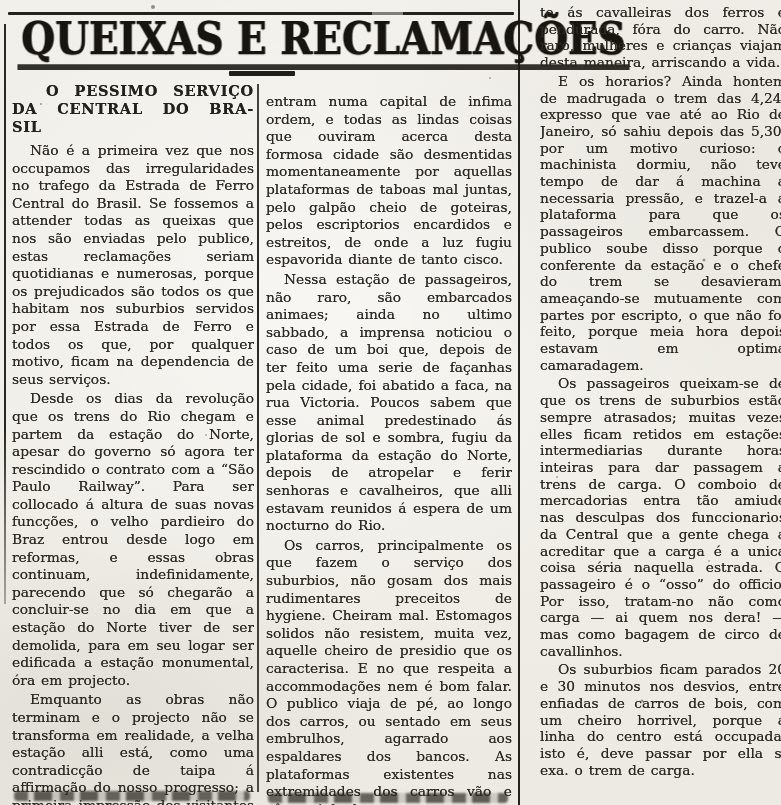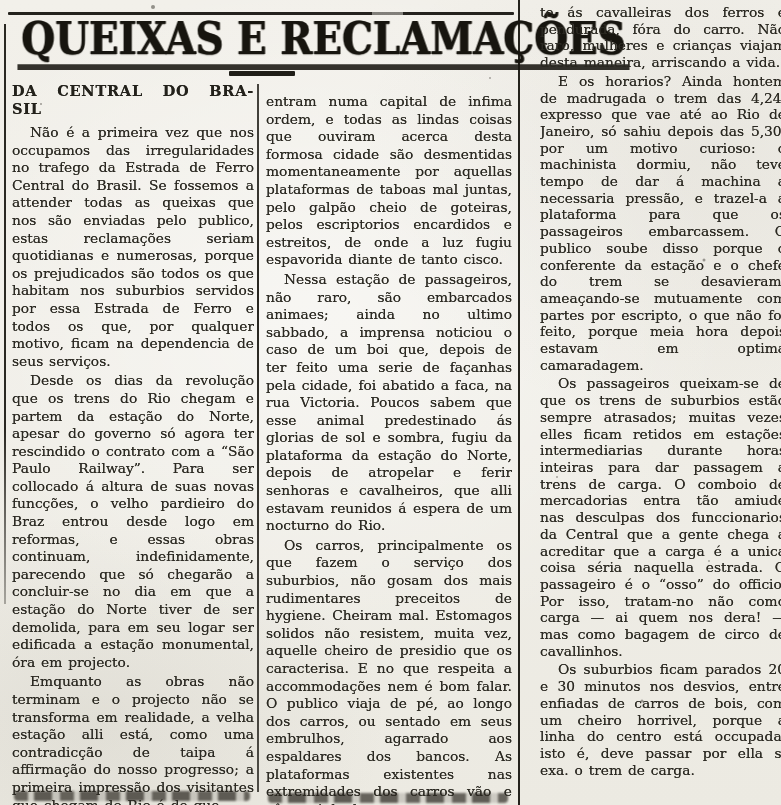--- a/index.html
+++ b/index.html
@@ -95,20 +95,21 @@
   <div class="rule-c12"></div>
   <div class="rule-c23"></div>
 
   <div class="headline-wrap">
     <h1 class="headline">QUEIXAS E RECLAMAÇÕES</h1>
     <span class="headline-dash"></span>
   </div>
 
   <div class="col col1">
     <h2 class="subhead">
+      <div class="sl j first">O PESSIMO SERVIÇO</div>
       <div class="sl j">DA CENTRAL DO BRA-</div>
       <div class="sl">SIL</div>
     </h2>
     <p class="indent">Não é a primeira vez que nos occupamos das irregularidades no trafego da Estrada de Ferro Central do Brasil. Se fossemos a attender todas as queixas que nos são enviadas pelo publico, estas reclamações seriam quotidianas e numerosas, porque os prejudicados são todos os que habitam nos suburbios servidos por essa Estrada de Ferro e todos os que, por qualquer motivo, ficam na dependencia de seus serviços.</p>
     <p class="indent">Desde os dias da revolução que os trens do Rio chegam e partem da estação do Norte, apesar do governo só agora ter rescindido o contrato com a “São Paulo Railway”. Para ser collocado á altura de suas novas funcções, o velho pardieiro do Braz entrou desde logo em reformas, e essas obras continuam, indefinidamente, parecendo que só chegarão a concluir-se no dia em que a estação do Norte tiver de ser demolida, para em seu logar ser edificada a estação monumental, óra em projecto.</p>
     <p class="indent">Emquanto as obras não terminam e o projecto não se transforma em realidade, a velha estação alli está, como uma contradicção de taipa á affirmação do nosso progresso; a primeira impressão dos visitantes que chegam do Rio é de que</p>
   </div>
 
   <div class="col col2">
     <p>entram numa capital de infima ordem, e todas as lindas coisas que ouviram acerca desta formosa cidade são desmentidas momentaneamente por aquellas plataformas de taboas mal juntas, pelo galpão cheio de goteiras, pelos escriptorios encardidos e estreitos, de onde a luz fugiu espavorida diante de tanto cisco.</p>

